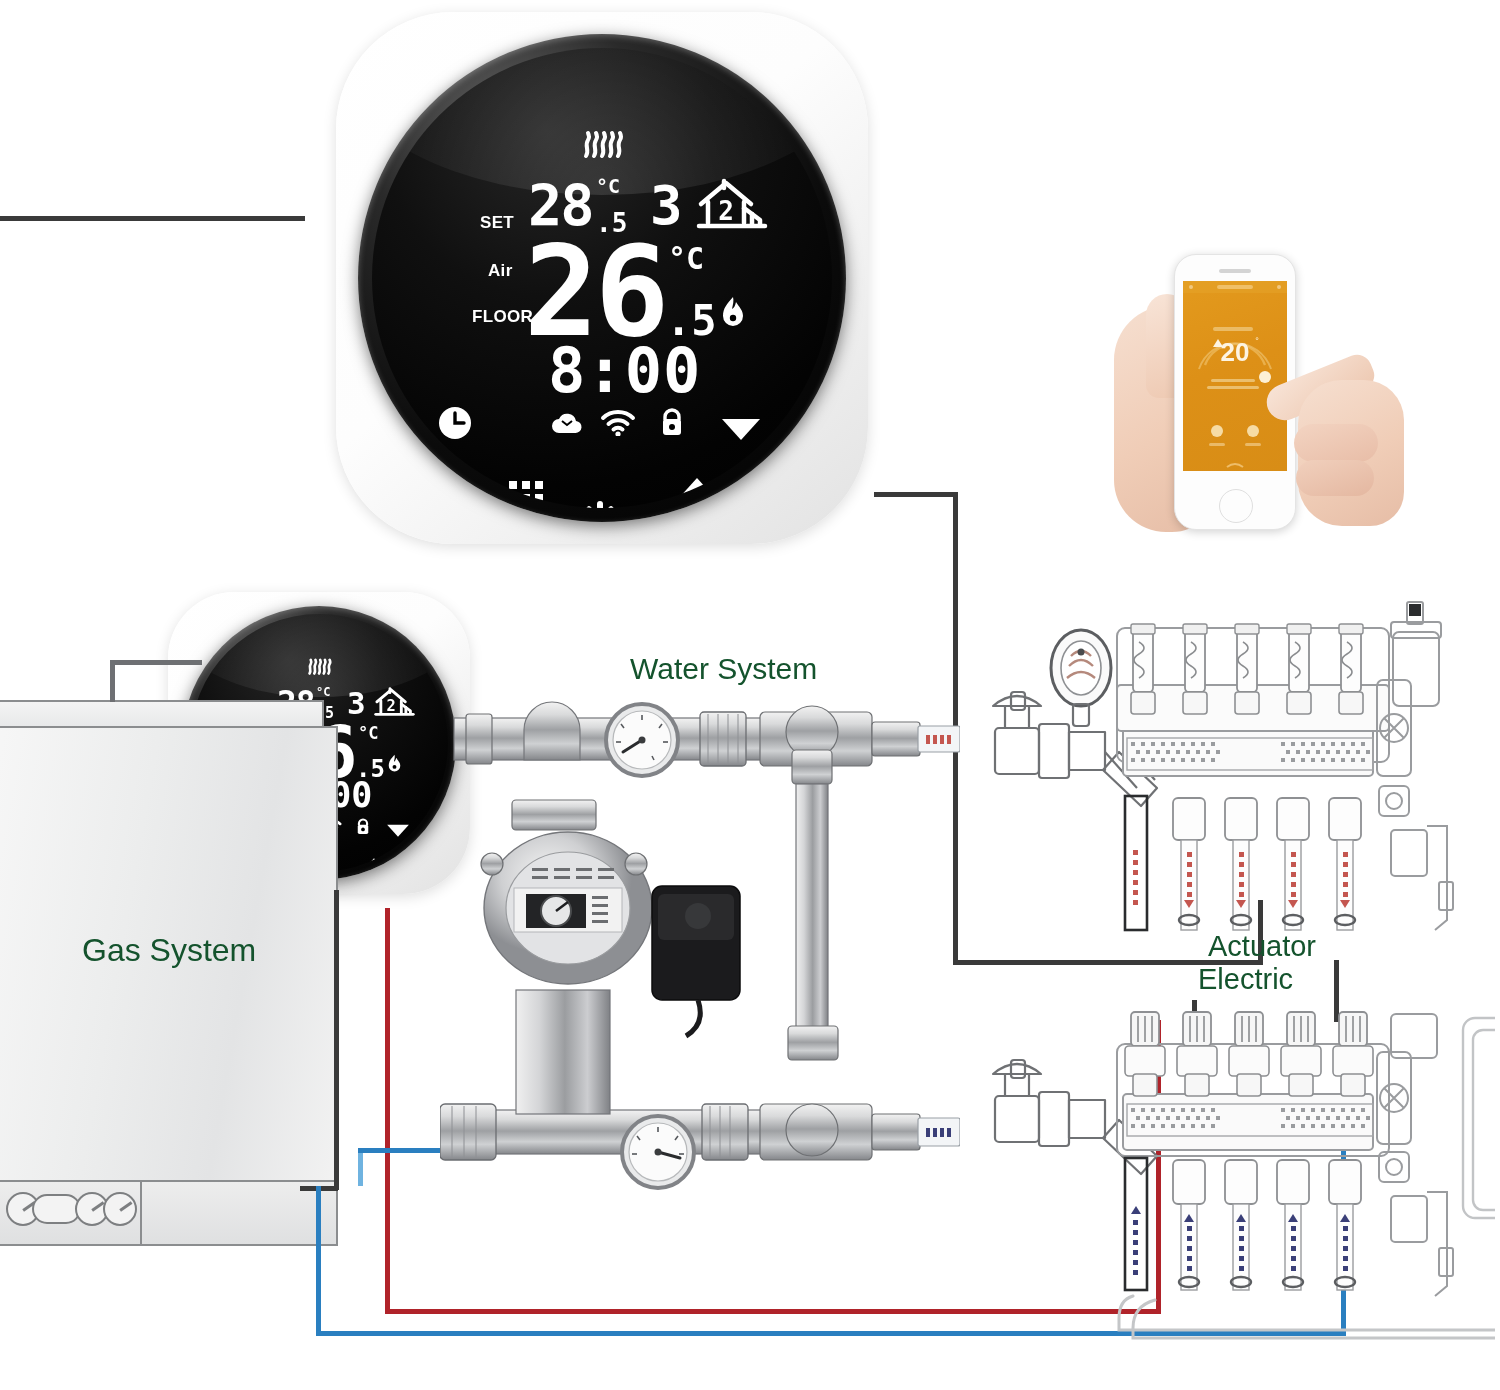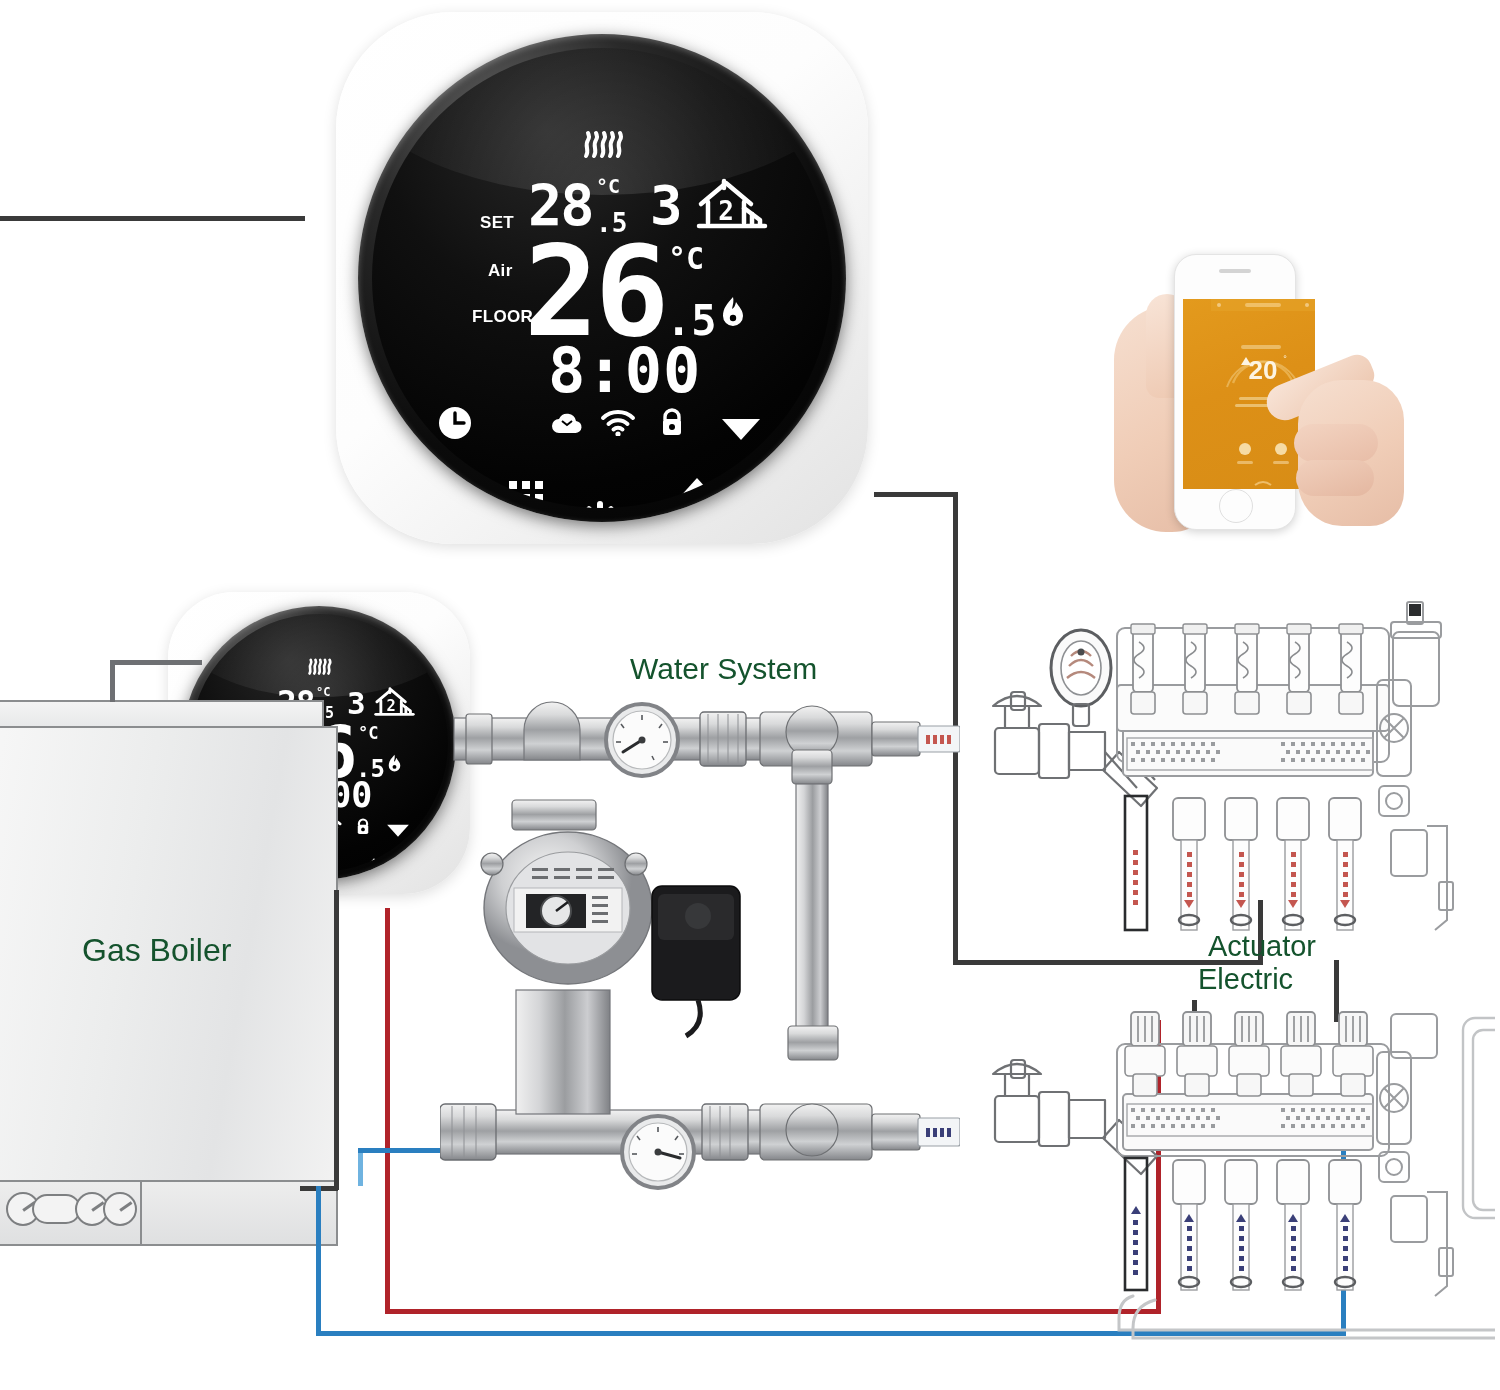--- a/index.html
+++ b/index.html
@@ -332,21 +332,21 @@
   </div>
 
   <div class="boiler-top" style="left:-10px;top:700px;width:330px;height:28px;"></div>
   <div class="boiler-body" style="left:-14px;top:726px;width:348px;height:456px;"></div>
   <div class="boiler-base" style="left:-14px;top:1180px;width:348px;height:62px;"></div>
   <div class="boiler-base" style="left:140px;top:1180px;width:194px;height:62px;"></div>
   <div class="knob" style="left:6px;top:1192px;width:30px;height:30px;"></div>
   <div class="knob-pill" style="left:32px;top:1194px;width:45px;height:26px;"></div>
   <div class="knob" style="left:75px;top:1192px;width:30px;height:30px;"></div>
   <div class="knob" style="left:103px;top:1192px;width:30px;height:30px;"></div>
-  <div class="lbl" style="left:82px;top:932px;font-size:32px;">Gas Boiler</div>
+  <div class="lbl" style="left:82px;top:932px;font-size:32px;">Gas System</div>
 
   <div class="pipe-gray" style="left:110px;top:660px;width:5px;height:42px;"></div>
   <div class="pipe-gray" style="left:110px;top:660px;width:92px;height:5px;"></div>
 
   <div class="wire" style="left:334px;top:890px;width:5px;height:300px;"></div>
   <div class="wire" style="left:300px;top:1186px;width:38px;height:5px;"></div>
   <div class="pipe-red" style="left:385px;top:908px;width:5px;height:310px;"></div>
   <div class="pipe-red" style="left:385px;top:1309px;width:776px;height:5px;"></div>
   <div class="pipe-red" style="left:1156px;top:1020px;width:5px;height:294px;"></div>
   <div class="pipe-red" style="left:385px;top:1213px;width:5px;height:100px;"></div>
@@ -946,21 +946,21 @@
   </svg>
 
   <div class="abs" style="left:1098px;top:248px;width:306px;height:292px;">
 
     <div class="hand" style="left:16px;top:58px;width:104px;height:226px;border-radius:54px 34px 46px 52px;"></div>
     <div class="hand" style="left:48px;top:46px;width:42px;height:104px;border-radius:26px 26px 16px 16px;
          background:linear-gradient(160deg,#f8e4d7,#eec9b2);"></div>
 
     <div class="phone-shell" style="left:76px;top:6px;width:120px;height:274px;">
       <div class="abs" style="left:44px;top:14px;width:32px;height:4px;border-radius:3px;background:#d4d4d4;"></div>
-      <div class="phone-screen" style="left:8px;top:44px;width:104px;height:190px;padding-left:28px;">
+      <div class="phone-screen" style="left:8px;top:26px;width:104px;height:190px;">
         <svg width="104" height="190" viewBox="0 0 104 190">
           <rect x="0" y="0" width="104" height="12" fill="#e6a42a" opacity=".55"></rect>
           <rect x="34" y="4" width="36" height="4" rx="2" fill="#f2c878" opacity=".8"></rect>
           <circle cx="8" cy="6" r="2" fill="#f4d296" opacity=".8"></circle>
           <circle cx="96" cy="6" r="2" fill="#f4d296" opacity=".8"></circle>
           <g fill="none" stroke="#eebb5e" stroke-width="2.4" opacity=".75">
             <path d="M22 84 a32 32 0 0 1 60 0"></path>
           </g>
           <g fill="none" stroke="#f0c87a" stroke-width="2" opacity=".6">
             <path d="M16 88 a38 38 0 0 1 72 0"></path>

